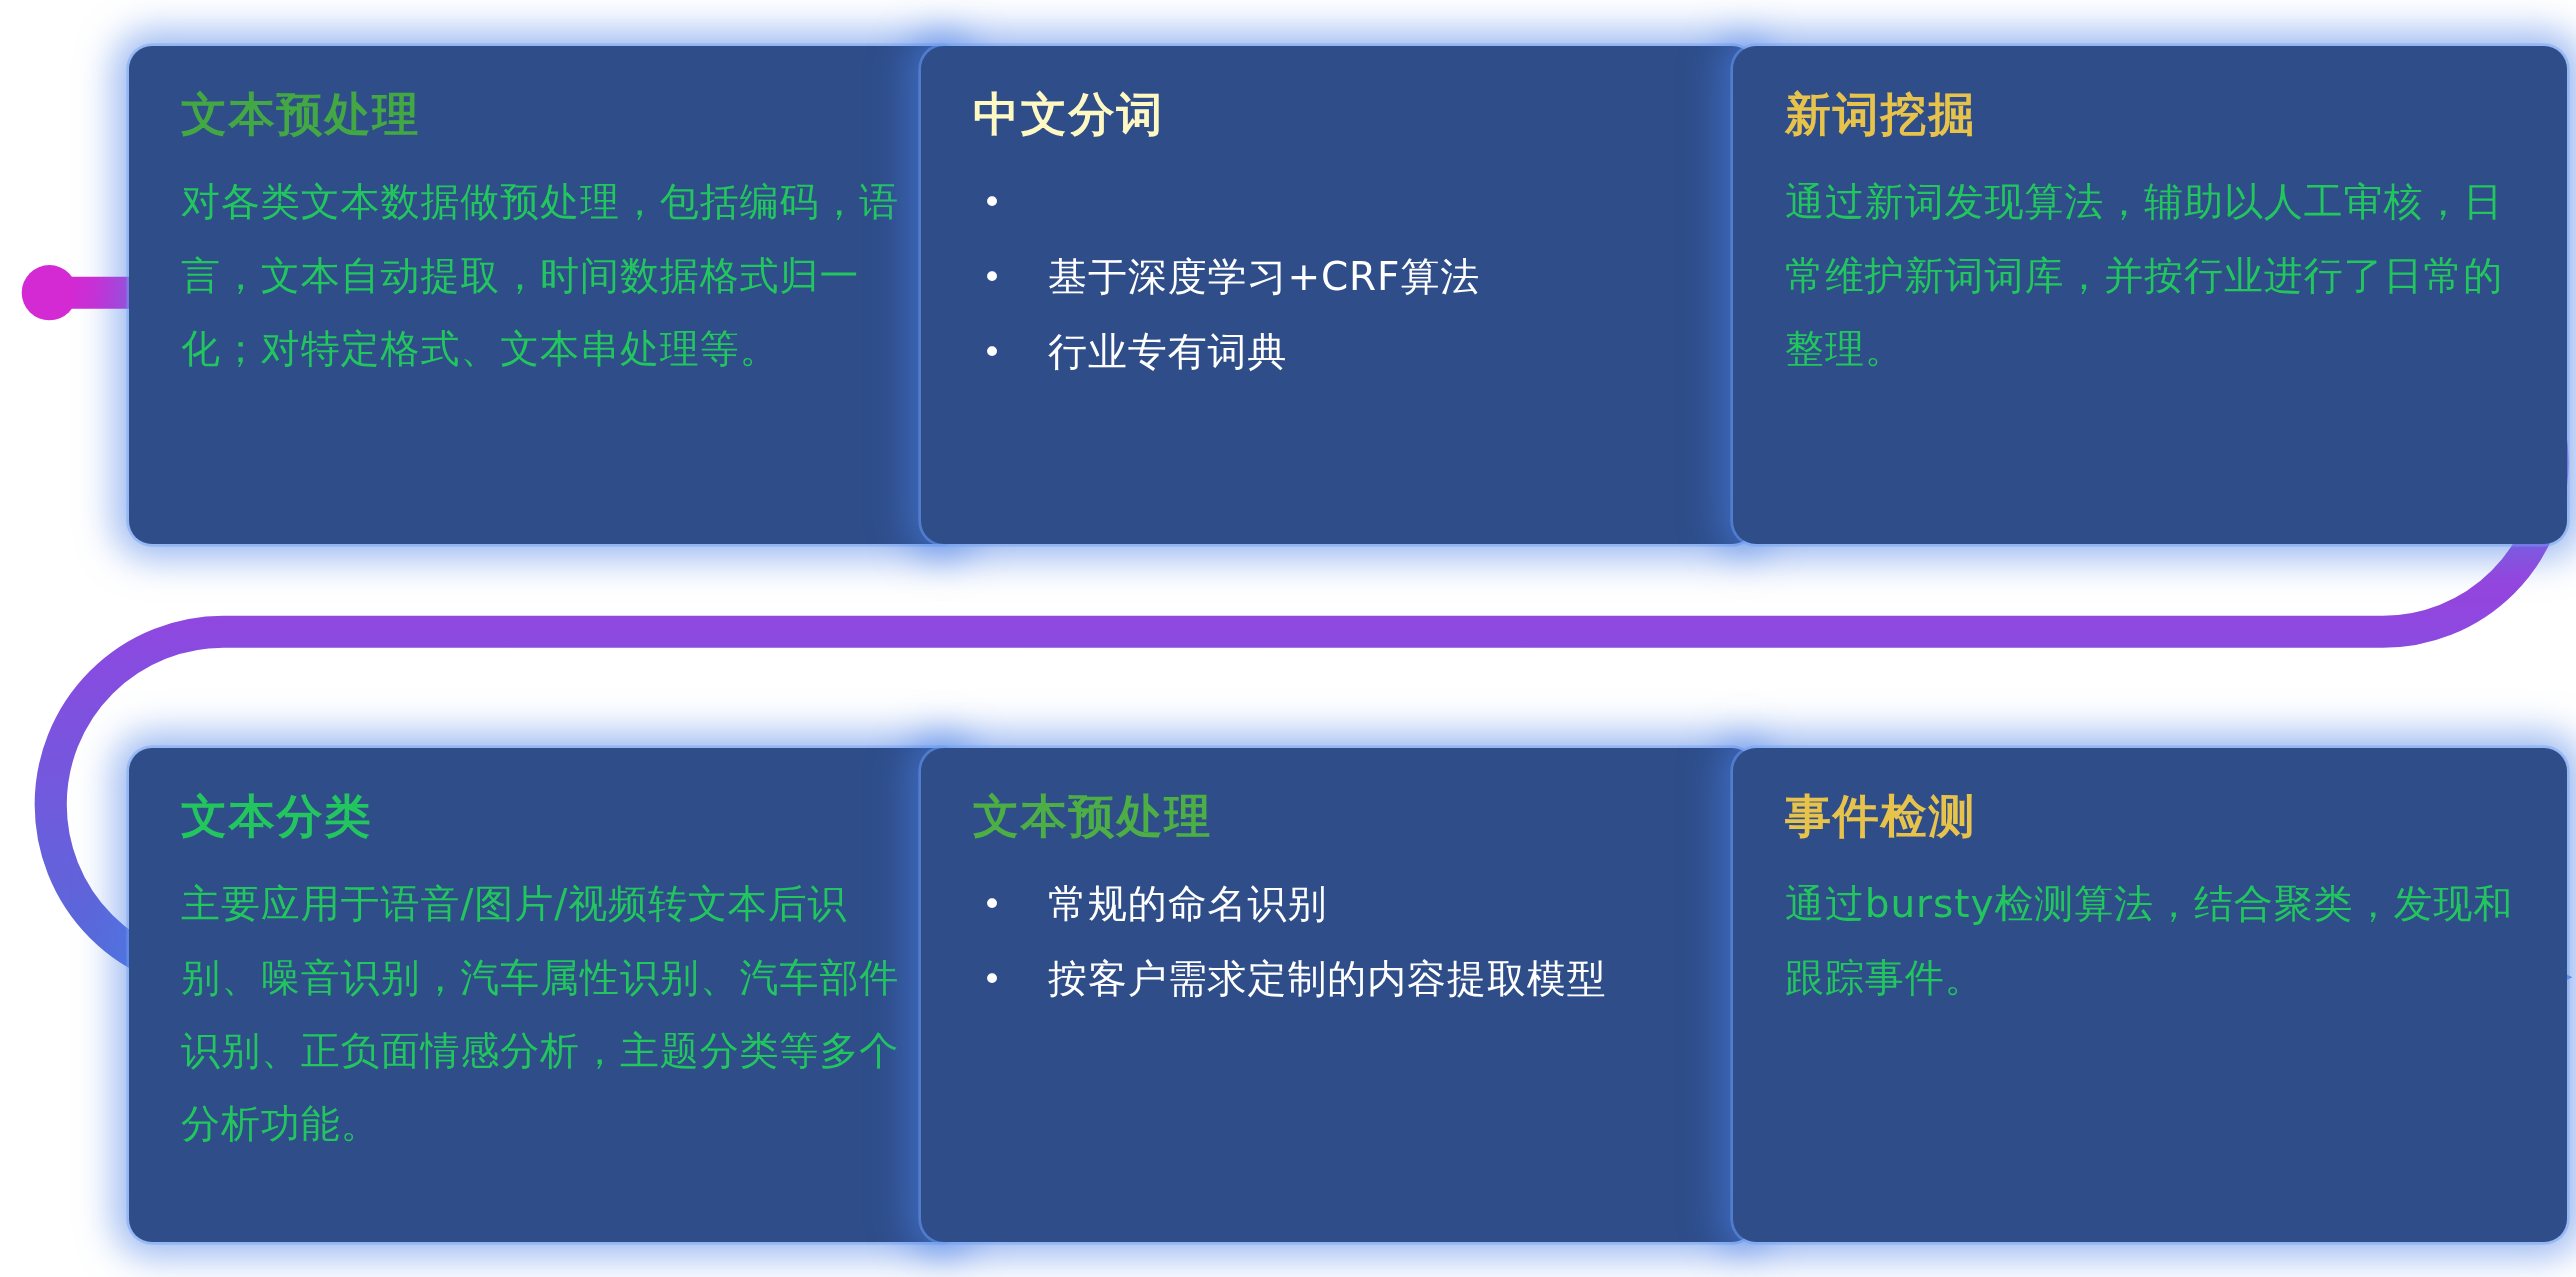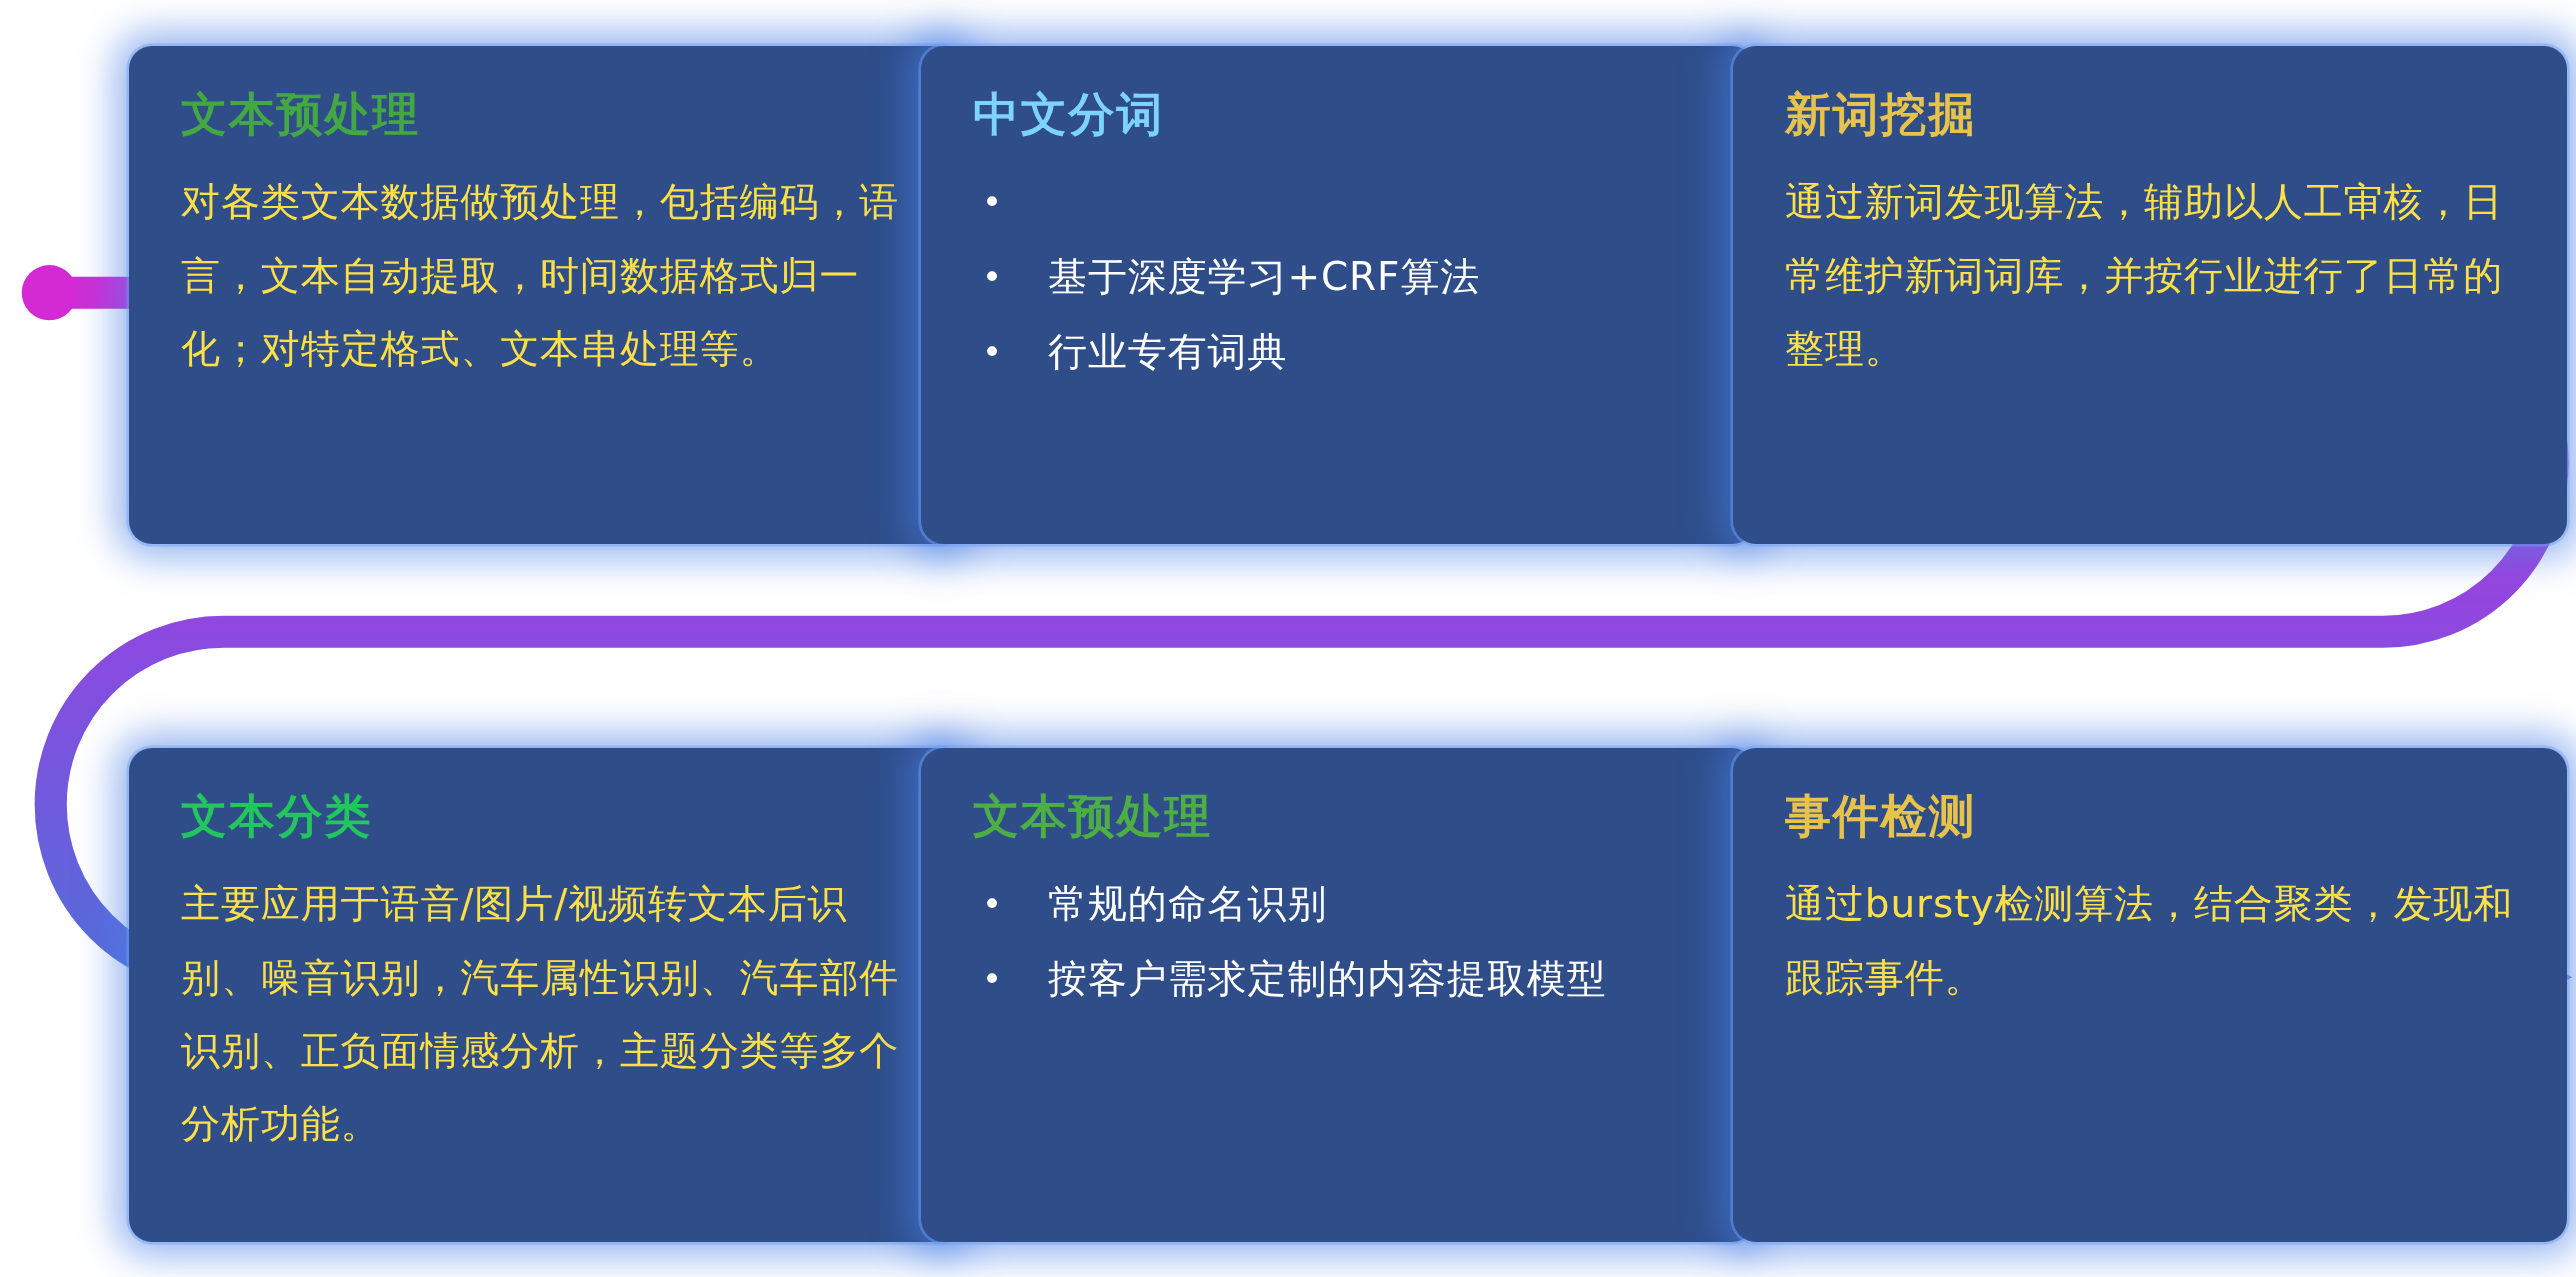--- a/index.html
+++ b/index.html
@@ -40,21 +40,21 @@
     margin: 0 0 23px 0;
     font-size: 46px;
     font-weight: bold;
     letter-spacing: 1.8px;
     line-height: 1.2;
   }
   .card-body {
     margin: 0;
     font-size: 39px;
     line-height: 1.88;
-    color: #fde047;
+    color: #22c55e;
     letter-spacing: 0.9px;
   }
   .card-bullets {
     list-style: none;
     margin: 5.4px 0 0 0;
     padding: 0;
     font-size: 39px;
     color: #ffffff;
   }
   .card-bullets li {
@@ -90,21 +90,21 @@
     <circle cx="55" cy="328" r="31" fill="#d42ad4"></circle>
     <polygon points="2784,1046 2882,1095 2784,1144" fill="#4f80dd"></polygon>
   </svg>
 
   <div class="card row1 col1">
     <h2 class="card-title" style="color: rgb(67, 168, 67);">文本预处理</h2>
     <p class="card-body">对各类文本数据做预处理，包括编码，语言，文本自动提取，时间数据格式归一化；对特定格式、文本串处理等。</p>
   </div>
 
   <div class="card row1 col2">
-    <h2 class="card-title" style="color: #7dd3fc;">中文分词</h2>
+    <h2 class="card-title" style="color: #fef9c3;">中文分词</h2>
     <ul class="card-bullets">
       <li>
         <span class="bullet-mark">•</span>
       </li>
       <li>
         <span class="bullet-mark">•</span>
         <span class="bullet-text">基于深度学习+CRF算法</span>
       </li>
       <li>
         <span class="bullet-mark">•</span>

